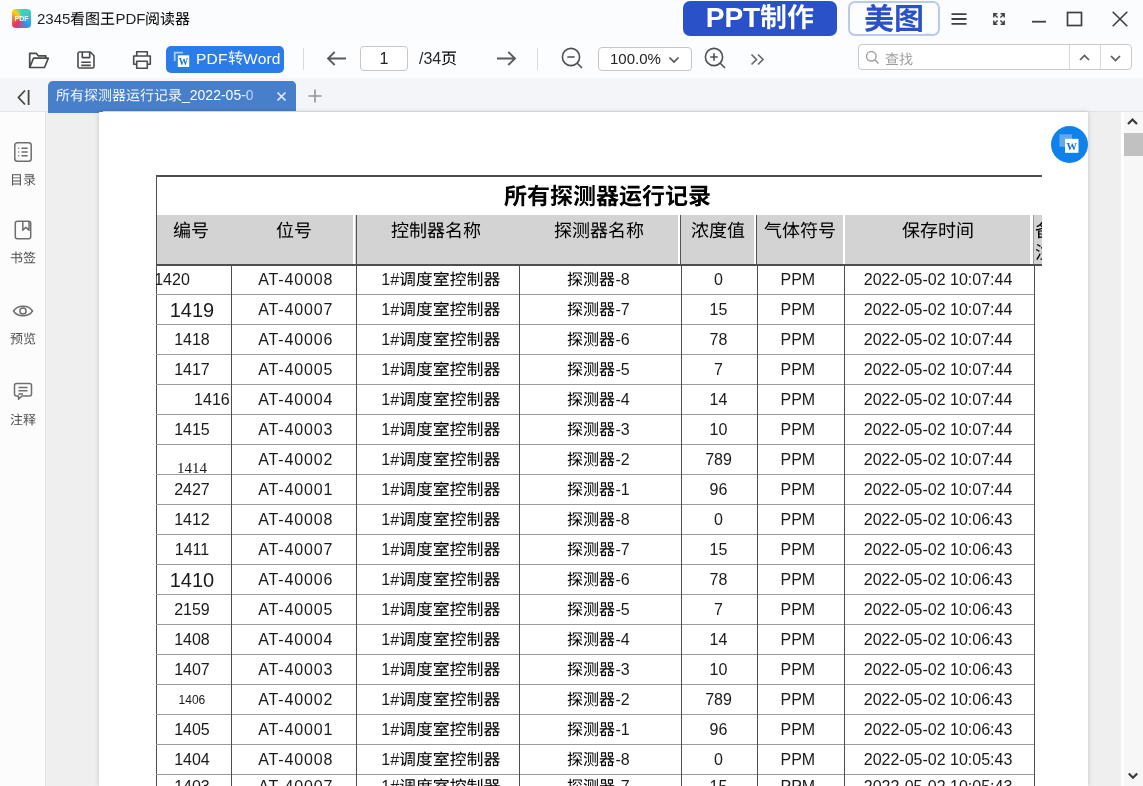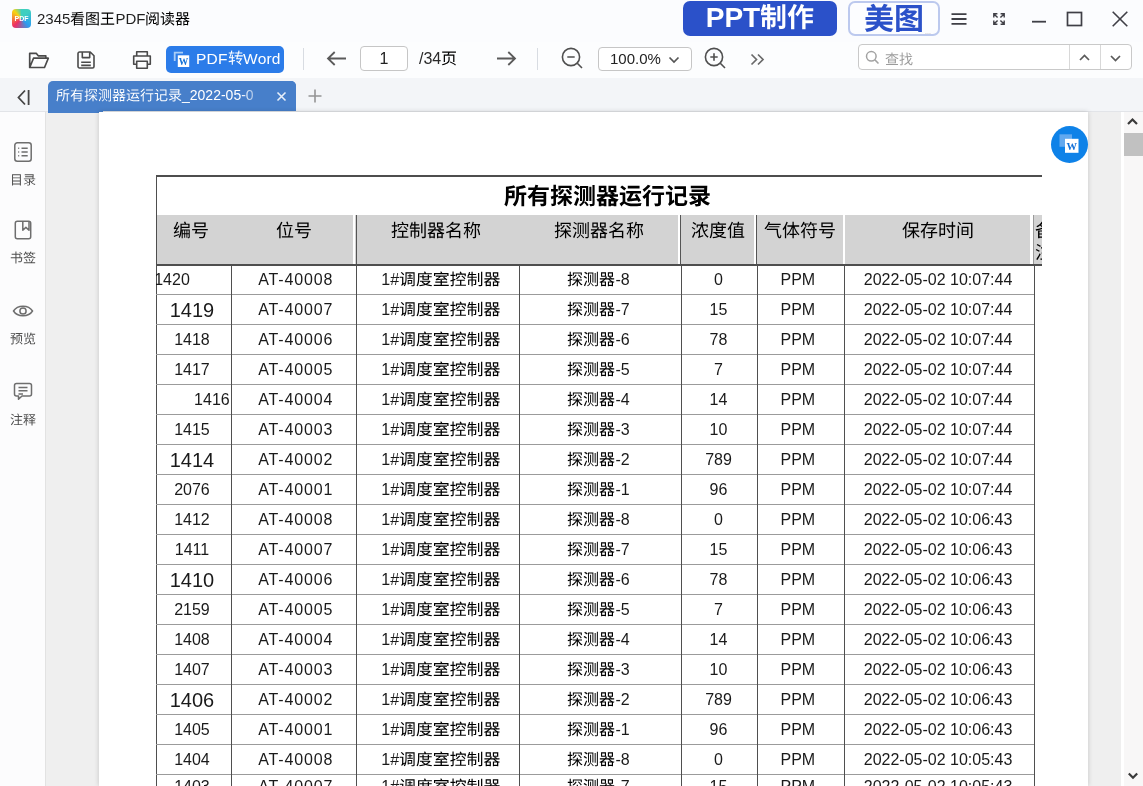--- a/index.html
+++ b/index.html
@@ -429,41 +429,41 @@
       <div style="position:absolute;left:362.0px;top:0;width:162.0px;height:30px;line-height:30px;text-align:center;font-size:16px;color:#1a1a1a;"><svg class="cj " style="width:48.00px;height:16.0px;vertical-align:-1.92px;" viewBox="0 0 3000 1000">
           <use href="#g16" x="0"></use>
           <use href="#g17" x="1000"></use>
           <use href="#g5" x="2000"></use>
         </svg>-3</div>
       <div style="position:absolute;left:525.0px;top:0;width:76.0px;height:30px;line-height:30px;text-align:center;font-size:16px;color:#1a1a1a;">10</div>
       <div style="position:absolute;left:598.6px;top:0;width:87.5px;height:30px;line-height:30px;text-align:center;font-size:16px;color:#1a1a1a;">PPM</div>
       <div style="position:absolute;left:687.8px;top:0;width:189.5px;height:30px;line-height:30px;text-align:center;font-size:16px;color:#1a1a1a;">2022-05-02 10:07:44</div>
     </div>
     <div style="position:absolute;left:0;top:180px;width:878px;height:30px;border-bottom:1px solid #9b9b9b">
-      <div style="position:absolute;left:-1.3px;top:0;width:75.5px;height:30px;line-height:30px;text-align:center;font-size:20px;color:#1a1a1a;">1414</div>
+      <div style="position:absolute;left:-1.3px;top:8px;width:75.5px;height:30px;line-height:30px;text-align:center;font-size:15px;color:#1a1a1a;font-family:Liberation Serif, serif;">1414</div>
       <div style="position:absolute;left:77.7px;top:0;width:125.0px;height:30px;line-height:30px;text-align:center;font-size:16px;color:#1a1a1a;letter-spacing:0.85px;">AT-40002</div>
       <div style="position:absolute;left:204.2px;top:0;width:162.5px;height:30px;line-height:30px;text-align:center;font-size:16px;color:#1a1a1a;">1#<svg class="cj " style="width:101.40px;height:16.0px;vertical-align:-1.92px;" viewBox="0 0 6000 1000" preserveAspectRatio="none">
           <use href="#g56" x="0"></use>
           <use href="#g46" x="1000"></use>
           <use href="#g57" x="2000"></use>
           <use href="#g41" x="3000"></use>
           <use href="#g42" x="4000"></use>
           <use href="#g5" x="5000"></use>
         </svg></div>
       <div style="position:absolute;left:362.0px;top:0;width:162.0px;height:30px;line-height:30px;text-align:center;font-size:16px;color:#1a1a1a;"><svg class="cj " style="width:48.00px;height:16.0px;vertical-align:-1.92px;" viewBox="0 0 3000 1000">
           <use href="#g16" x="0"></use>
           <use href="#g17" x="1000"></use>
           <use href="#g5" x="2000"></use>
         </svg>-2</div>
       <div style="position:absolute;left:525.0px;top:0;width:76.0px;height:30px;line-height:30px;text-align:center;font-size:16px;color:#1a1a1a;">789</div>
       <div style="position:absolute;left:598.6px;top:0;width:87.5px;height:30px;line-height:30px;text-align:center;font-size:16px;color:#1a1a1a;">PPM</div>
       <div style="position:absolute;left:687.8px;top:0;width:189.5px;height:30px;line-height:30px;text-align:center;font-size:16px;color:#1a1a1a;">2022-05-02 10:07:44</div>
     </div>
     <div style="position:absolute;left:0;top:210px;width:878px;height:30px;border-bottom:1px solid #9b9b9b">
-      <div style="position:absolute;left:-1.3px;top:0;width:75.5px;height:30px;line-height:30px;text-align:center;font-size:16px;color:#1a1a1a;">2076</div>
+      <div style="position:absolute;left:-1.3px;top:0;width:75.5px;height:30px;line-height:30px;text-align:center;font-size:16px;color:#1a1a1a;">2427</div>
       <div style="position:absolute;left:77.7px;top:0;width:125.0px;height:30px;line-height:30px;text-align:center;font-size:16px;color:#1a1a1a;letter-spacing:0.85px;">AT-40001</div>
       <div style="position:absolute;left:204.2px;top:0;width:162.5px;height:30px;line-height:30px;text-align:center;font-size:16px;color:#1a1a1a;">1#<svg class="cj " style="width:101.40px;height:16.0px;vertical-align:-1.92px;" viewBox="0 0 6000 1000" preserveAspectRatio="none">
           <use href="#g56" x="0"></use>
           <use href="#g46" x="1000"></use>
           <use href="#g57" x="2000"></use>
           <use href="#g41" x="3000"></use>
           <use href="#g42" x="4000"></use>
           <use href="#g5" x="5000"></use>
         </svg></div>
       <div style="position:absolute;left:362.0px;top:0;width:162.0px;height:30px;line-height:30px;text-align:center;font-size:16px;color:#1a1a1a;"><svg class="cj " style="width:48.00px;height:16.0px;vertical-align:-1.92px;" viewBox="0 0 3000 1000">
@@ -589,21 +589,21 @@
       <div style="position:absolute;left:362.0px;top:0;width:162.0px;height:30px;line-height:30px;text-align:center;font-size:16px;color:#1a1a1a;"><svg class="cj " style="width:48.00px;height:16.0px;vertical-align:-1.92px;" viewBox="0 0 3000 1000">
           <use href="#g16" x="0"></use>
           <use href="#g17" x="1000"></use>
           <use href="#g5" x="2000"></use>
         </svg>-3</div>
       <div style="position:absolute;left:525.0px;top:0;width:76.0px;height:30px;line-height:30px;text-align:center;font-size:16px;color:#1a1a1a;">10</div>
       <div style="position:absolute;left:598.6px;top:0;width:87.5px;height:30px;line-height:30px;text-align:center;font-size:16px;color:#1a1a1a;">PPM</div>
       <div style="position:absolute;left:687.8px;top:0;width:189.5px;height:30px;line-height:30px;text-align:center;font-size:16px;color:#1a1a1a;">2022-05-02 10:06:43</div>
     </div>
     <div style="position:absolute;left:0;top:420px;width:878px;height:30px;border-bottom:1px solid #9b9b9b">
-      <div style="position:absolute;left:-1.3px;top:0;width:75.5px;height:30px;line-height:30px;text-align:center;font-size:20px;color:#1a1a1a;">1406</div>
+      <div style="position:absolute;left:-1.3px;top:0;width:75.5px;height:30px;line-height:30px;text-align:center;font-size:12px;color:#1a1a1a;">1406</div>
       <div style="position:absolute;left:77.7px;top:0;width:125.0px;height:30px;line-height:30px;text-align:center;font-size:16px;color:#1a1a1a;letter-spacing:0.85px;">AT-40002</div>
       <div style="position:absolute;left:204.2px;top:0;width:162.5px;height:30px;line-height:30px;text-align:center;font-size:16px;color:#1a1a1a;">1#<svg class="cj " style="width:101.40px;height:16.0px;vertical-align:-1.92px;" viewBox="0 0 6000 1000" preserveAspectRatio="none">
           <use href="#g56" x="0"></use>
           <use href="#g46" x="1000"></use>
           <use href="#g57" x="2000"></use>
           <use href="#g41" x="3000"></use>
           <use href="#g42" x="4000"></use>
           <use href="#g5" x="5000"></use>
         </svg></div>
       <div style="position:absolute;left:362.0px;top:0;width:162.0px;height:30px;line-height:30px;text-align:center;font-size:16px;color:#1a1a1a;"><svg class="cj " style="width:48.00px;height:16.0px;vertical-align:-1.92px;" viewBox="0 0 3000 1000">

